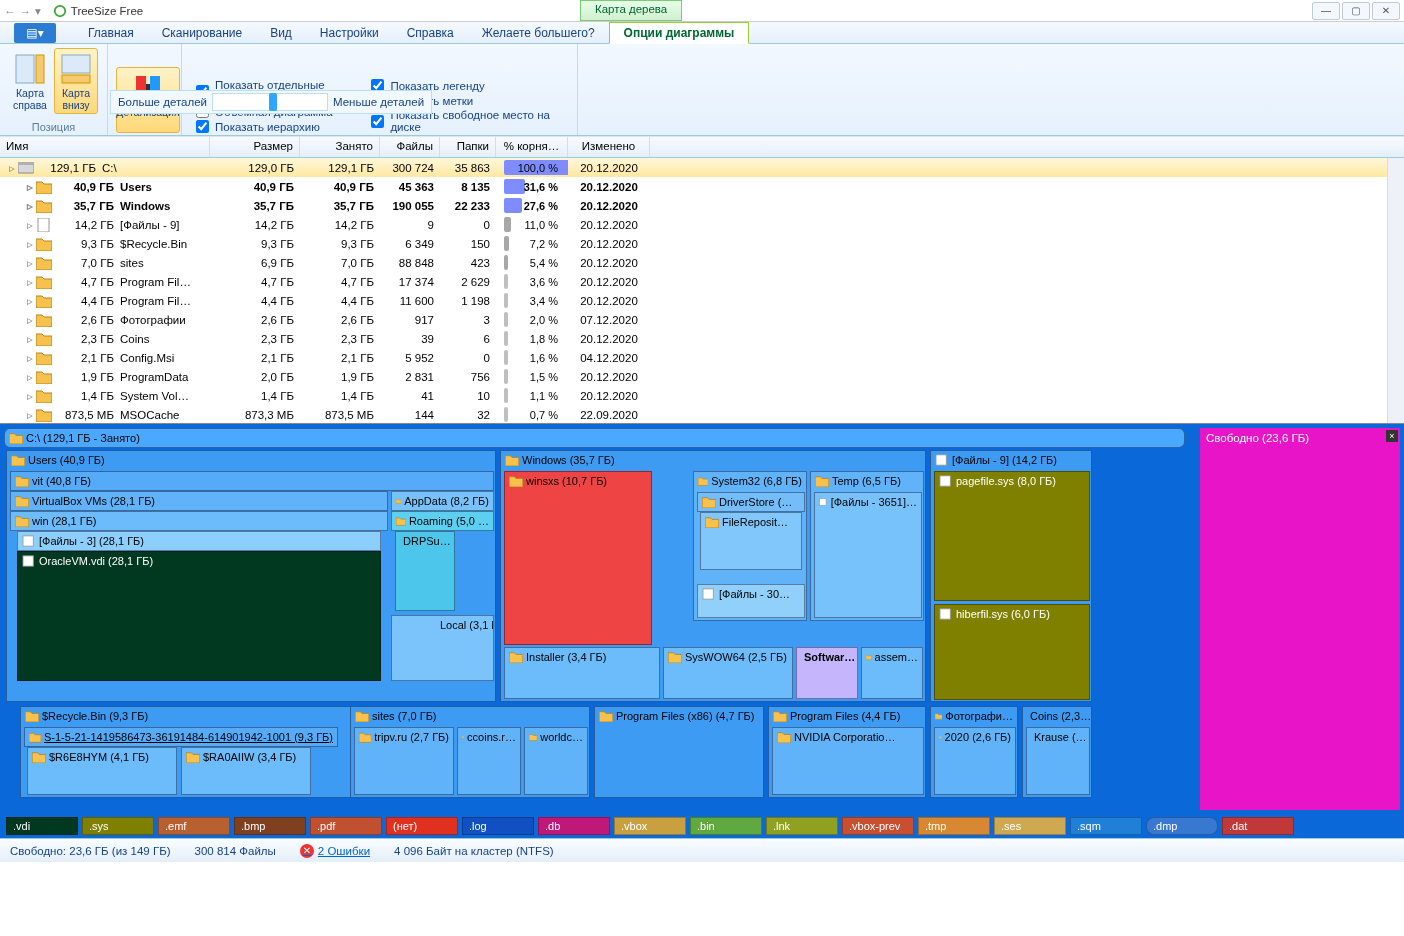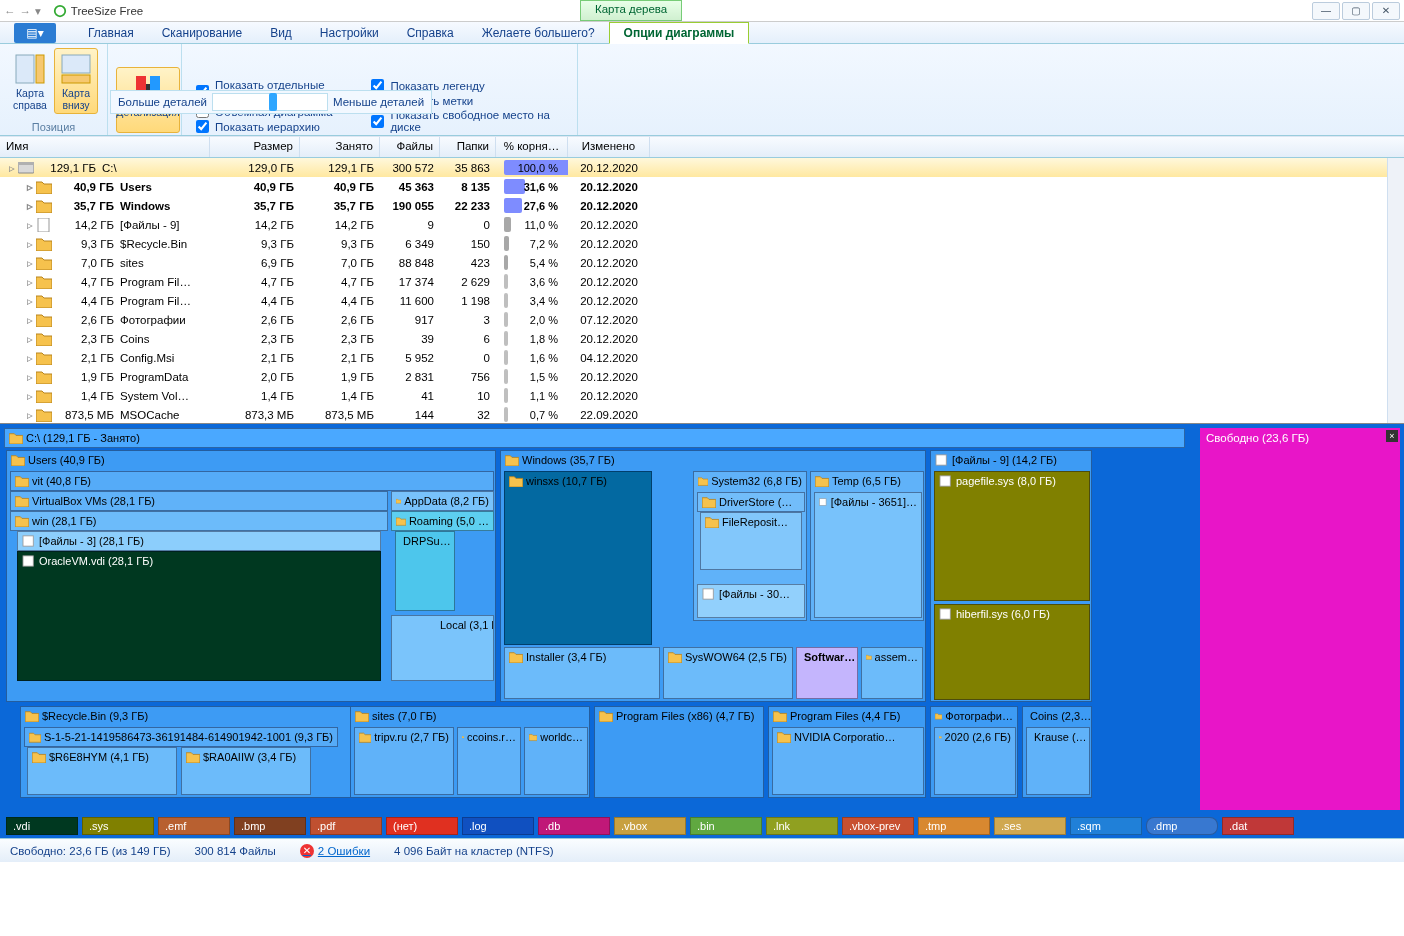--- a/index.html
+++ b/index.html
@@ -190,21 +190,21 @@
         <span class="expander">▹</span>
         <svg class="folder-icon" viewBox="0 0 16 14">
           <rect x="0" y="3" width="16" height="9" rx="1" fill="#d9d9d9" stroke="#888"></rect>
           <rect x="0" y="1" width="16" height="3" fill="#b0b0b0"></rect>
         </svg>
         <span style="width:58px;text-align:right;display:inline-block;margin-right:6px;">129,1 ГБ</span>
         <span>C:\</span>
       </div>
       <div class="cell col-size">129,0 ГБ</div>
       <div class="cell col-used">129,1 ГБ</div>
-      <div class="cell col-files">300 572</div>
+      <div class="cell col-files">300 724</div>
       <div class="cell col-folders">35 863</div>
       <div class="cell col-pct">
         <div class="pct-cell">
           <div class="pct-bar" style="width:66px;background:#7e8cff;"></div>
           <span class="pct-txt">100,0 %</span>
         </div>
       </div>
       <div class="cell col-date" style="text-align:center;">20.12.2020</div>
     </div>
     <div class="tree-row bold">
@@ -477,21 +477,21 @@
           <div class="pct-bar" style="width:4px;background:#bfbfbf;"></div>
           <span class="pct-txt">0,7 %</span>
         </div>
       </div>
       <div class="cell col-date" style="text-align:center;">22.09.2020</div>
     </div>
   </div>
 
 <div class="treemap-wrap">
   <div class="treemap-main" style="position:relative;">
-    <div class="tm-box" style="left:0;top:0;right:13px;height:20px;background:#4aa8ff;">
+    <div class="tm-box" style="left:0;top:0;right:13px;height:20px;background:#4aa8ff;border-radius:6px;">
       <div class="tm-label">
           <svg class="tm-fi" viewBox="0 0 16 14">
             <path d="M0 2h6l2 2h8v10H0z" fill="#f6c24d" stroke="#b8841f"></path>
           </svg>
           <span>C:\ (129,1 ГБ - Занято)</span>
         </div>
     </div>
 
     <div class="tm-box" style="left:2px;top:22px;width:490px;height:252px;background:#3d9bf4;">
       <div class="tm-label">
@@ -575,21 +575,21 @@
       </div>
     </div>
 
     <div class="tm-box" style="left:496px;top:22px;width:426px;height:252px;background:#3d9bf4;">
       <div class="tm-label">
           <svg class="tm-fi" viewBox="0 0 16 14">
             <path d="M0 2h6l2 2h8v10H0z" fill="#f6c24d" stroke="#b8841f"></path>
           </svg>
           <span>Windows (35,7 ГБ)</span>
         </div>
-      <div class="tm-box" style="left:3px;top:20px;width:148px;height:174px;background:#0369a1;">
+      <div class="tm-box" style="left:3px;top:20px;width:148px;height:174px;background:#ef4444;">
         <div class="tm-label">
             <svg class="tm-fi" viewBox="0 0 16 14">
               <path d="M0 2h6l2 2h8v10H0z" fill="#f6c24d" stroke="#b8841f"></path>
             </svg>
             <span>winsxs (10,7 ГБ)</span>
           </div>
       </div>
       <div class="tm-box" style="left:192px;top:20px;width:114px;height:150px;background:#60b2f9;">
         <div class="tm-label">
             <svg class="tm-fi" viewBox="0 0 16 14">
@@ -697,21 +697,21 @@
         </div>
     </div>
 
     <div class="tm-box" style="left:16px;top:278px;width:340px;height:92px;background:#3d9bf4;">
       <div class="tm-label">
           <svg class="tm-fi" viewBox="0 0 16 14">
             <path d="M0 2h6l2 2h8v10H0z" fill="#f6c24d" stroke="#b8841f"></path>
           </svg>
           <span>$Recycle.Bin (9,3 ГБ)</span>
         </div>
-      <div class="tm-box" style="left:3px;top:20px;width:314px;height:20px;background:#55abf8;">
+      <div class="tm-box" style="left:3px;top:20px;width:314px;height:20px;background:#55abf8;text-decoration:underline;">
           <div class="tm-label">
             <svg class="tm-fi" viewBox="0 0 16 14">
               <path d="M0 2h6l2 2h8v10H0z" fill="#f6c24d" stroke="#b8841f"></path>
             </svg>
             <span>S-1-5-21-1419586473-36191484-614901942-1001 (9,3 ГБ)</span>
           </div>
         </div>
       <div class="tm-box" style="left:6px;top:40px;width:150px;height:48px;background:#6cbbfa;">
           <div class="tm-label">
             <svg class="tm-fi" viewBox="0 0 16 14">

